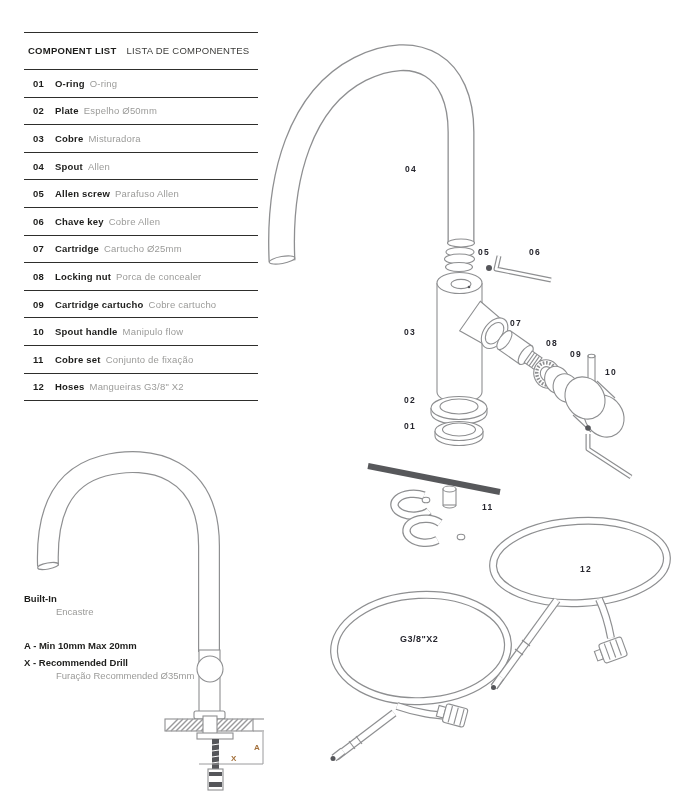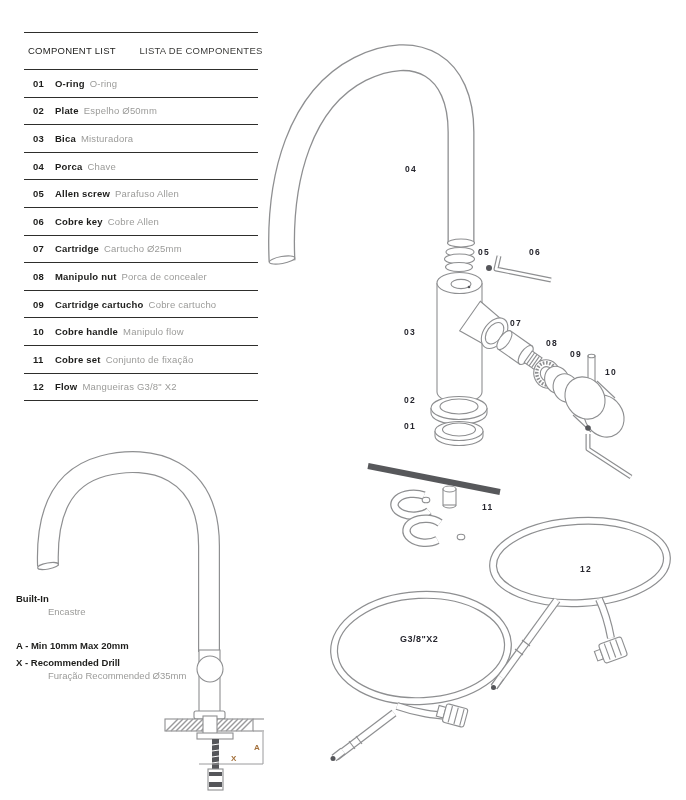--- a/index.html
+++ b/index.html
@@ -5,31 +5,31 @@
   html,body{margin:0;padding:0;background:#ffffff;}
   .page{position:relative;width:686px;height:800px;background:#ffffff;overflow:hidden;
         font-family:"Liberation Sans","DejaVu Sans",sans-serif;color:#1d1d1b;}
   svg{position:absolute;left:0;top:0;}
 
   
   .clist{position:absolute;left:24px;top:32px;width:234px;}
   .clist .toprule{border-top:1.6px solid #2e2e2c;height:0;}
   .clist .title{margin:11px 0 11px 4px;height:14px;font-size:9.5px;line-height:14px;
                 letter-spacing:.25px;white-space:nowrap;}
-  .clist .title .en{font-weight:normal;color:#1d1d1b;}
-  .clist .title .pt{color:#3c3c3a;margin-left:21px;}
+  .clist .title .en{font-weight:bold;color:#1d1d1b;}
+  .clist .title .pt{color:#3c3c3a;margin-left:7px;}
   .crow{display:flex;align-items:center;height:26.6px;border-top:1px solid #2e2e2c;
         font-size:9.5px;letter-spacing:.2px;white-space:nowrap;}
   .crow:last-child{border-bottom:1px solid #2e2e2c;}
   .crow .num{width:22px;margin-left:9px;font-weight:bold;color:#1d1d1b;}
   .crow .en{font-weight:bold;color:#1d1d1b;margin-right:5px;}
   .crow .pt{color:#9b9b99;}
 
   
-  .bi{position:absolute;left:16px;top:592px;font-size:9.5px;line-height:13px;white-space:nowrap;}
+  .bi{position:absolute;left:24px;top:592px;font-size:9.5px;line-height:13px;white-space:nowrap;}
   .bi .b{font-weight:bold;color:#1d1d1b;}
   .bi .g{color:#9b9b99;padding-left:32px;}
   .bi .gap1{height:21px;}
   .bi .gap2{height:4px;}
 
   
   .ln{fill:none;stroke:#8e8f91;stroke-width:1.1;}
   .fw{fill:#ffffff;stroke:#8e8f91;stroke-width:1.1;}
   .dk{fill:#55565a;stroke:none;}
   .to{fill:none;stroke:#8e8f91;stroke-linecap:butt;stroke-linejoin:round;}
@@ -267,66 +267,66 @@
         <span class="en">O-ring</span>
         <span class="pt">O-ring</span>
       </div>
       <div class="crow">
         <span class="num">02</span>
         <span class="en">Plate</span>
         <span class="pt">Espelho Ø50mm</span>
       </div>
       <div class="crow">
         <span class="num">03</span>
-        <span class="en">Bica</span>
+        <span class="en">Cobre</span>
         <span class="pt">Misturadora</span>
       </div>
       <div class="crow">
         <span class="num">04</span>
-        <span class="en">Porca</span>
-        <span class="pt">Chave</span>
+        <span class="en">Spout</span>
+        <span class="pt">Allen</span>
       </div>
       <div class="crow">
         <span class="num">05</span>
         <span class="en">Allen screw</span>
         <span class="pt">Parafuso Allen</span>
       </div>
       <div class="crow">
         <span class="num">06</span>
-        <span class="en">Cobre key</span>
+        <span class="en">Chave key</span>
         <span class="pt">Cobre Allen</span>
       </div>
       <div class="crow">
         <span class="num">07</span>
         <span class="en">Cartridge</span>
         <span class="pt">Cartucho Ø25mm</span>
       </div>
       <div class="crow">
         <span class="num">08</span>
-        <span class="en">Manipulo nut</span>
+        <span class="en">Locking nut</span>
         <span class="pt">Porca de concealer</span>
       </div>
       <div class="crow">
         <span class="num">09</span>
         <span class="en">Cartridge cartucho</span>
         <span class="pt">Cobre cartucho</span>
       </div>
       <div class="crow">
         <span class="num">10</span>
-        <span class="en">Cobre handle</span>
+        <span class="en">Spout handle</span>
         <span class="pt">Manipulo flow</span>
       </div>
       <div class="crow">
         <span class="num">11</span>
         <span class="en">Cobre set</span>
         <span class="pt">Conjunto de fixação</span>
       </div>
       <div class="crow">
         <span class="num">12</span>
-        <span class="en">Flow</span>
+        <span class="en">Hoses</span>
         <span class="pt">Mangueiras G3/8" X2</span>
       </div>
     </div>
   </section>
 
   <section class="bi">
     <div class="b">Built-In</div>
     <div class="g">Encastre</div>
     <div class="gap1"></div>
     <div class="b">A - Min 10mm Max 20mm</div>

